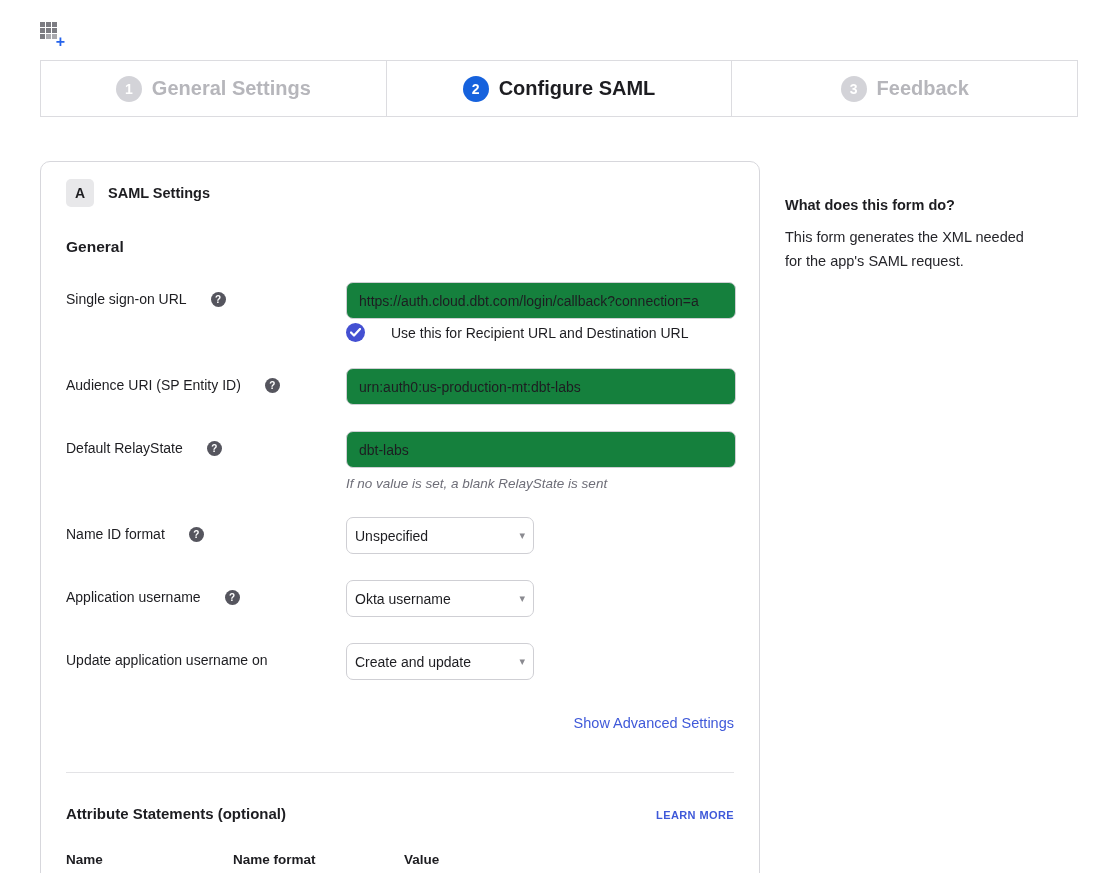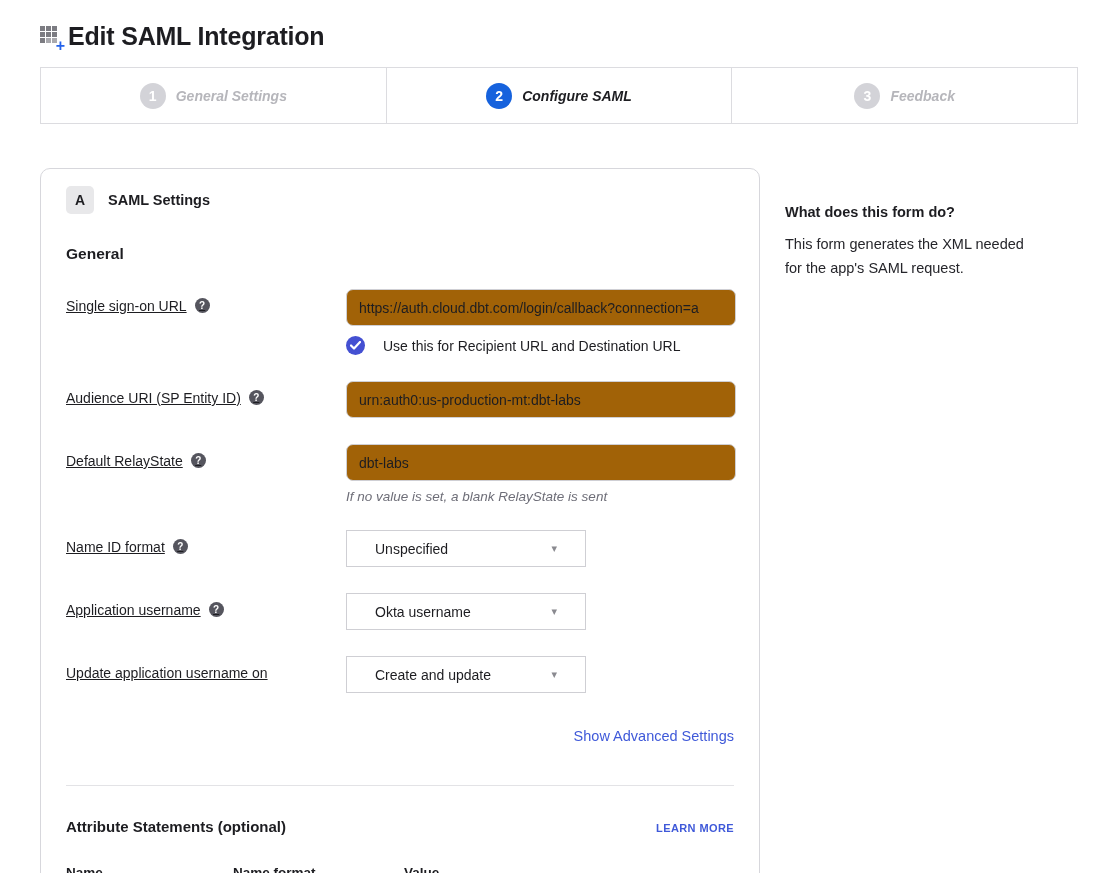--- a/index.html
+++ b/index.html
@@ -15,46 +15,46 @@
   .app-logo .sq.lite { background: #a9a9ae; }
   .app-logo .plus { position: absolute; right: -3px; bottom: -6px; font-size: 16px; font-weight: bold; color: #2563eb; line-height: 1; }
   h1.title { font-size: 25px; font-weight: 700; letter-spacing: -0.2px; color: #1d1d21; }
 
   
   .stepper { display: flex; margin-top: 16px; border: 1px solid #dcdce0; background: #fff; height: 57px; }
   .step { flex: 1; display: flex; align-items: center; justify-content: center; gap: 10px; cursor: default; }
   .step + .step { border-left: 1px solid #dcdce0; }
   .step-circle { width: 26px; height: 26px; border-radius: 50%; background: #d3d3d8; color: #fff;
                  font-size: 14px; font-weight: 700; display: flex; align-items: center; justify-content: center; }
-  .step-label { font-size: 14px; font-weight: 700; color: #b6b6bb; font-style: italic; }
+  .step-label { font-size: 20px; font-weight: 700; color: #b6b6bb; }
   .step.active .step-circle { background: #1662dd; }
   .step.active .step-label { color: #1d1d21; }
 
   
   .content { display: flex; gap: 25px; margin-top: 44px; align-items: flex-start; }
 
   
   .card { width: 720px; border: 1px solid #d7d7dc; border-radius: 10px; padding: 17px 25px 60px; background: #fff; }
   .sect-head { display: flex; align-items: center; gap: 14px; }
   .sect-badge { width: 28px; height: 28px; border-radius: 5px; background: #e8e8ea; color: #1d1d21;
                 font-size: 14px; font-weight: 700; display: flex; align-items: center; justify-content: center; }
   .sect-title { font-size: 14.5px; font-weight: 700; }
   .group-heading { font-size: 15.5px; font-weight: 700; margin-top: 31px; }
 
   .field-row { display: grid; grid-template-columns: 280px 1fr; margin-top: 26px; }
-  .f-label { display: flex; align-items: flex-start; gap: 8px; padding-top: 9px; align-self: start; font-size: 14px; color: #1d1d21; text-decoration: underline; }
+  .f-label { display: flex; align-items: flex-end; gap: 24px; padding-top: 9px; align-self: start; font-size: 14px; color: #1d1d21; }
   .help { width: 15px; height: 15px; border-radius: 50%; background: #55555e; color: #fff; flex: 0 0 auto;
           font-size: 10px; font-weight: 700; display: flex; align-items: center; justify-content: center; cursor: pointer; }
   .text-input { width: 390px; height: 37px; border: 1px solid #cfcfd4; border-radius: 7px; padding: 0 12px;
-                font-family: "Liberation Sans", sans-serif; font-size: 14px; color: #1d1d21; background: #a16207;
+                font-family: "Liberation Sans", sans-serif; font-size: 14px; color: #1d1d21; background: #15803d;
                 white-space: nowrap; overflow: hidden; }
-  .selectbox { width: 240px; height: 37px; border: 1px solid #cfcfd4; border-radius: 0; padding: 0 28px;
+  .selectbox { width: 188px; height: 37px; border: 1px solid #cfcfd4; border-radius: 7px; padding: 0 8px;
                display: flex; align-items: center; justify-content: space-between; font-size: 14px; cursor: pointer; background: #fff; }
   .caret { color: #8a8a90; font-size: 11px; }
-  .check-row { display: flex; align-items: center; gap: 18px; margin-top: 10px; text-align: center; }
+  .check-row { display: flex; align-items: center; gap: 26px; margin-top: 4px; text-align: center; }
   .checkbox { width: 19px; height: 19px; border-radius: 50%; background: #4450d2; display: flex;
               align-items: center; justify-content: center; cursor: pointer; flex: 0 0 auto; }
   .check-label { font-size: 14px; color: #1d1d21; }
   .helper { margin-top: 8px; font-size: 13.5px; color: #6e6e78; font-style: italic; }
 
   .advanced-row { text-align: right; margin-top: 34px; }
   .link { color: #3f59d9; font-size: 14.5px; text-decoration: none; cursor: pointer; }
   .divider { border: none; border-top: 1px solid #e3e3e6; margin-top: 40px; }
 
   .attr-head { display: flex; justify-content: space-between; align-items: baseline; margin-top: 32px; }
@@ -81,21 +81,20 @@
           <span class="sq"></span>
         <span class="sq"></span>
           <span class="sq"></span>
           <span class="sq"></span>
         <span class="sq"></span>
           <span class="sq lite"></span>
           <span class="sq lite"></span>
       </span>
       <span class="plus">+</span>
     </span>
-    <h1 class="title">Edit SAML Integration</h1>
   </div>
 
   <div class="stepper">
     <div class="step">
       <span class="step-circle">1</span>
       <span class="step-label">General Settings</span>
     </div>
     <div class="step active">
       <span class="step-circle">2</span>
       <span class="step-label">Configure SAML</span>

